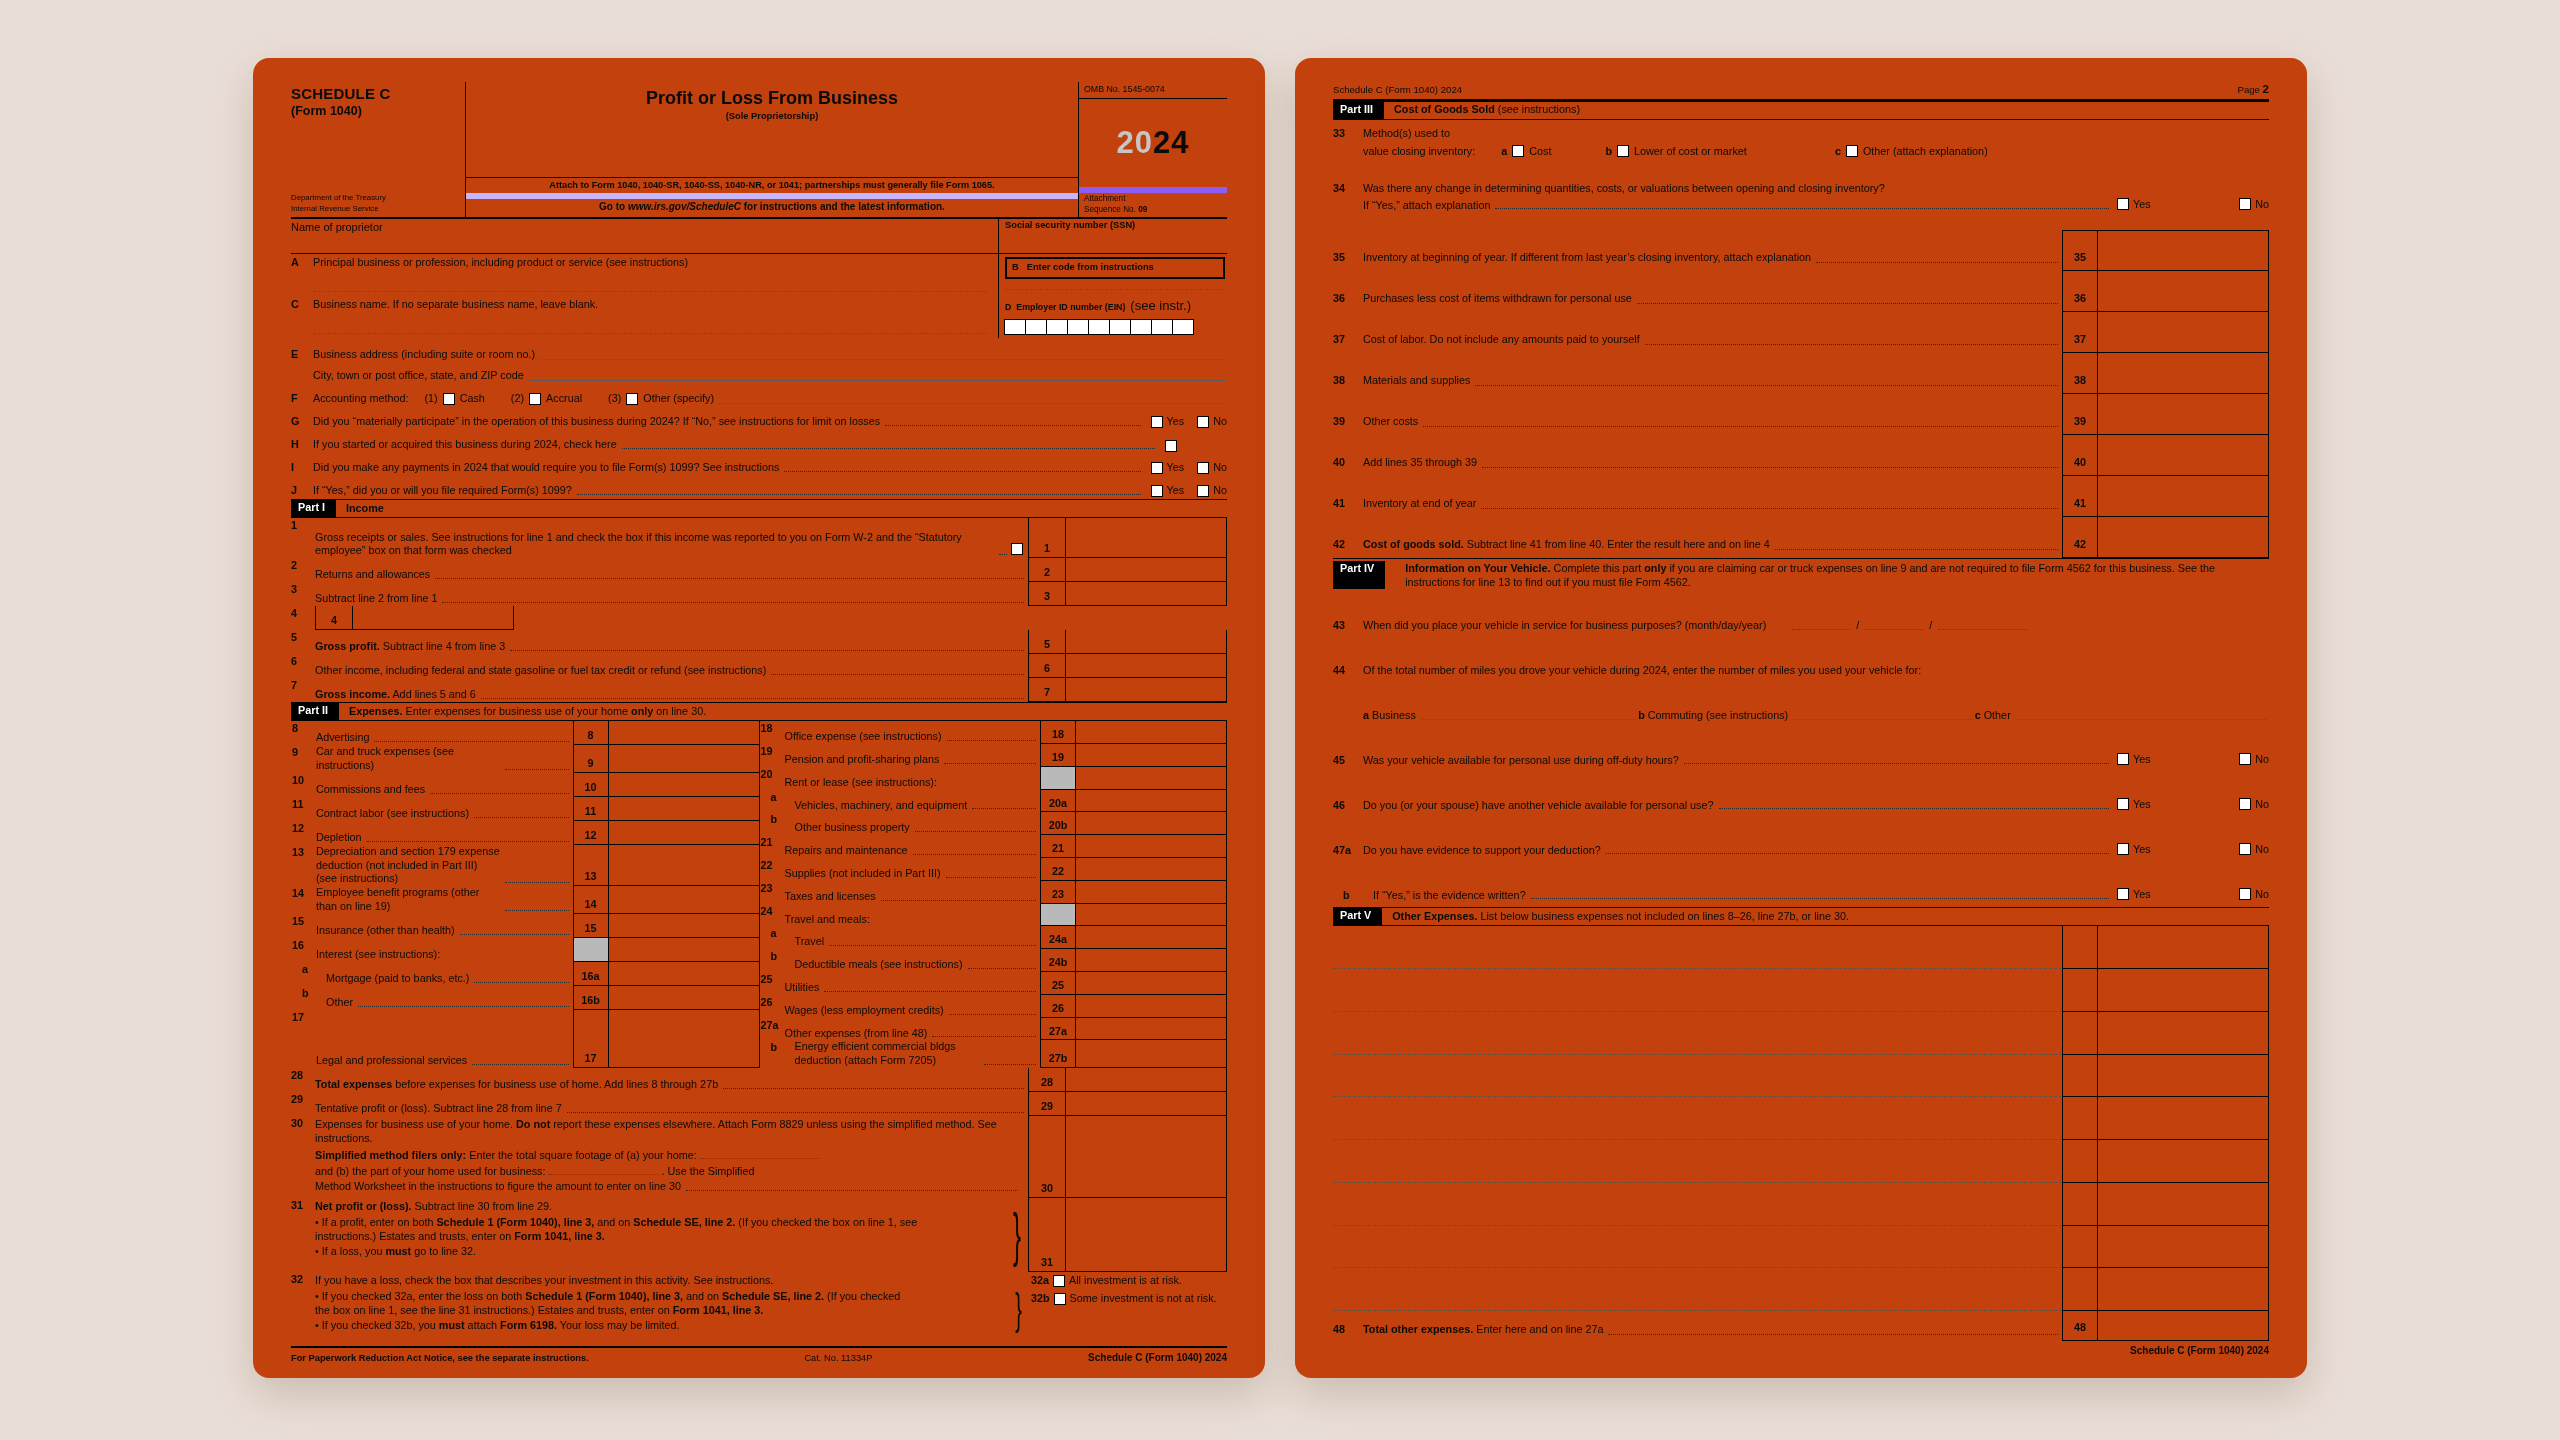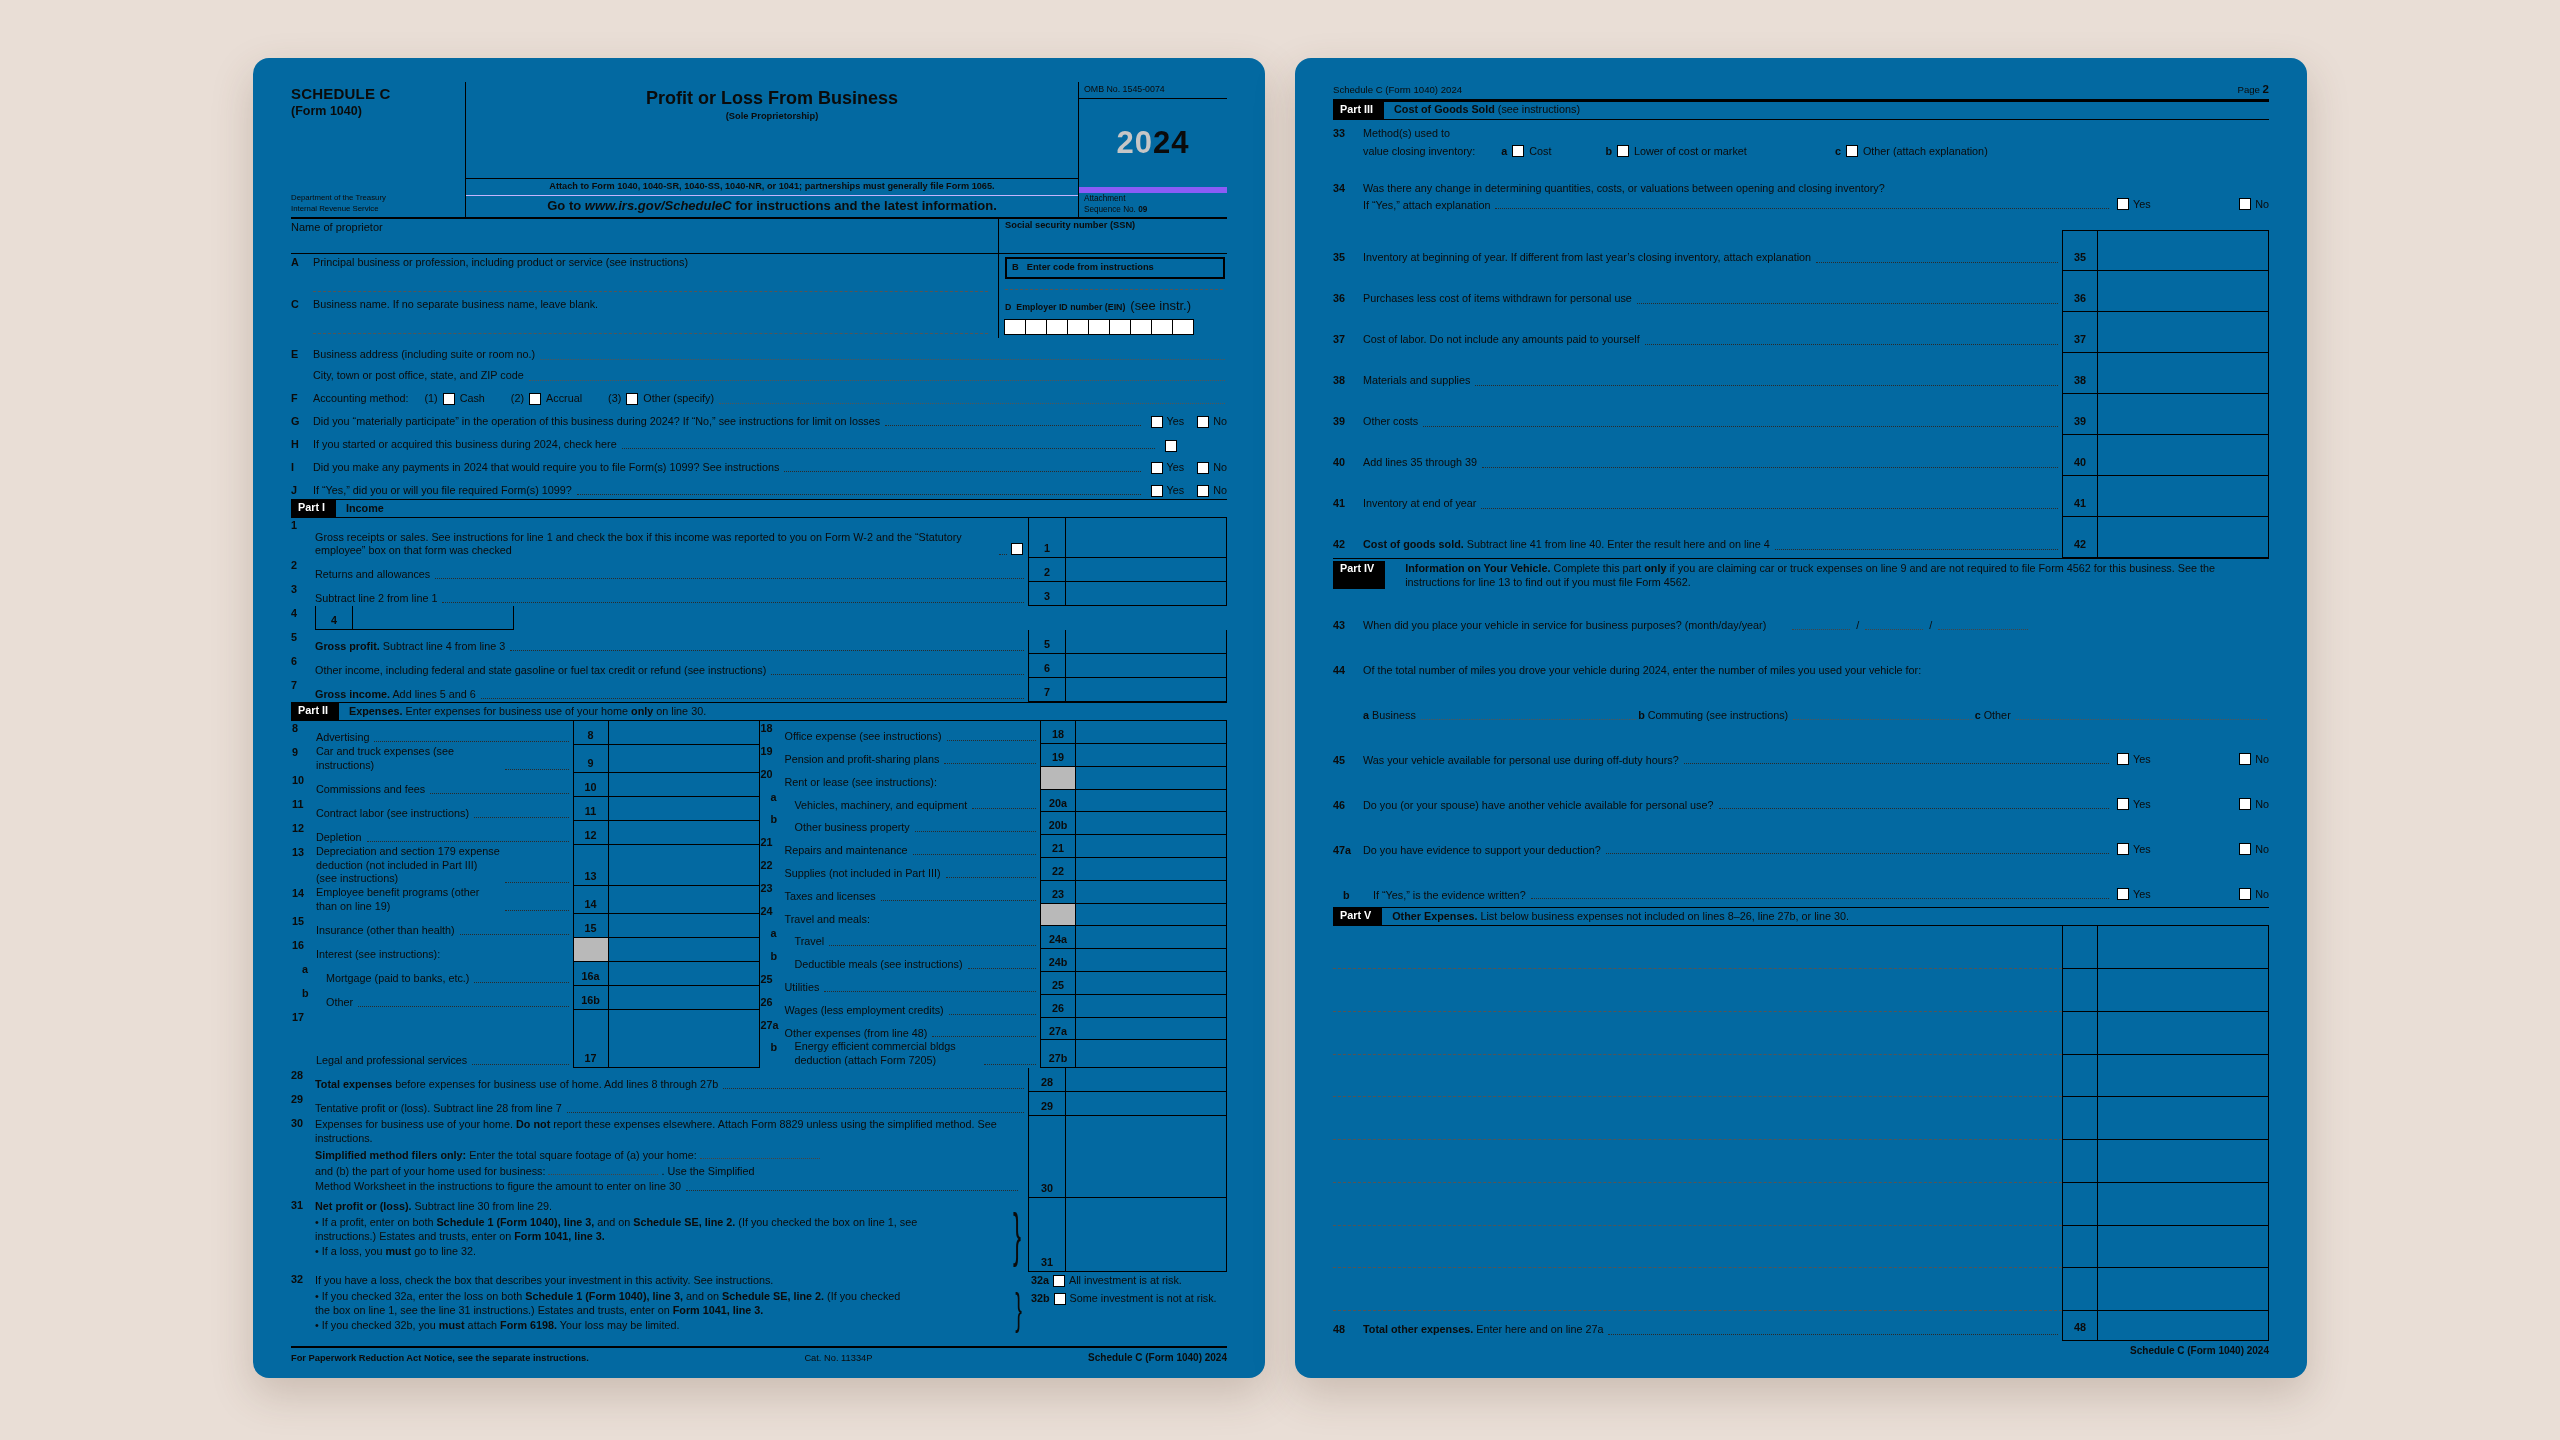--- a/index.html
+++ b/index.html
@@ -4,41 +4,41 @@
 <style>
   html,body { margin:0; padding:0; }
   body {
     width:2560px; height:1440px; overflow:hidden;
     background:#e9ded6;
     font-family:"Liberation Sans","DejaVu Sans",sans-serif;
     color:#0b0b0b;
   }
   .canvas { width:2560px; height:1440px; box-sizing:border-box; display:flex; justify-content:center; align-items:flex-start; gap:30px; padding-top:58px; }
   .page {
-    width:1012px; height:1320px; box-sizing:border-box; background:#0369a1;
+    width:1012px; height:1320px; box-sizing:border-box; background:#c2410c;
     border-radius:16px; box-shadow:0 16px 42px rgba(92,62,44,.22);
     padding:24px 38px 20px; font-size:10.8px; line-height:1.28;
     display:flex; flex-direction:column; overflow:hidden; position:relative;
   }
   b { font-weight:700; }
   .cb { width:10px; height:10px; border:1px solid #000; display:inline-block; flex:none; background:#fff; }
   .dots { flex:1 1 10px; min-width:8px; border-bottom:1.5px dotted #2b2b2b; margin:0 4px 3px 5px; align-self:flex-end; }
   .fill { flex:1; border-bottom:1px dotted #555; margin:0 2px 2px 5px; align-self:flex-end; min-width:20px; }
 
   
   .hwrap { display:flex; border-bottom:2px solid #000; }
   .hl { width:168px; flex:none; border-right:1px solid #000; padding:2px 6px 3px 0; display:flex; flex-direction:column; }
   .hl .t1 { font-size:15px; font-weight:800; letter-spacing:.2px; }
   .hl .t2 { font-size:12.5px; font-weight:700; }
   .hl .dept { margin-top:auto; font-size:7.8px; line-height:1.35; }
   .hm { flex:1; border-right:1px solid #000; display:flex; flex-direction:column; text-align:center; }
   .hm .tt { font-size:18px; font-weight:800; padding-top:5px; }
   .hm .ts { font-size:9.3px; font-weight:700; padding:1px 0 5px; }
   .hm .ta { margin-top:auto; border-top:1px solid #000; font-size:9.2px; font-weight:700; padding:2px 4px; }
-  .hm .tg { border-top:1px solid #c4b5fd; font-size:13px; font-weight:700; padding:2px 4px 3px; }
+  .hm .tg { border-top:6px solid #c4b5fd; font-size:10px; font-weight:700; padding:2px 4px 3px; }
   .hm .tg i { font-style:italic; }
   .hr { width:148px; flex:none; display:flex; flex-direction:column;gap:28px; }
   .hr .omb { font-size:8.8px; padding:2px 5px 3px; border-bottom:1px solid #000; }
   .hr .yr { text-align:center; font-weight:800; font-size:31px; line-height:1.02; letter-spacing:1px; }
   .hr .yr .g { color:#c6c6c6; }
   .hr .att { margin-top:auto; border-top:6px solid #8b5cf6; font-size:8.2px; line-height:1.3; padding:1px 5px 2px; }
 
   .nsrow { display:flex; border-bottom:1px solid #000; min-height:34px; }
   .nsl { flex:1; font-size:11px; padding-top:1px; }
   .nsr { width:222px; flex:none; border-left:1px solid #000; font-size:9.3px; font-weight:700; padding:1px 0 0 6px;margin-left:28px; }

